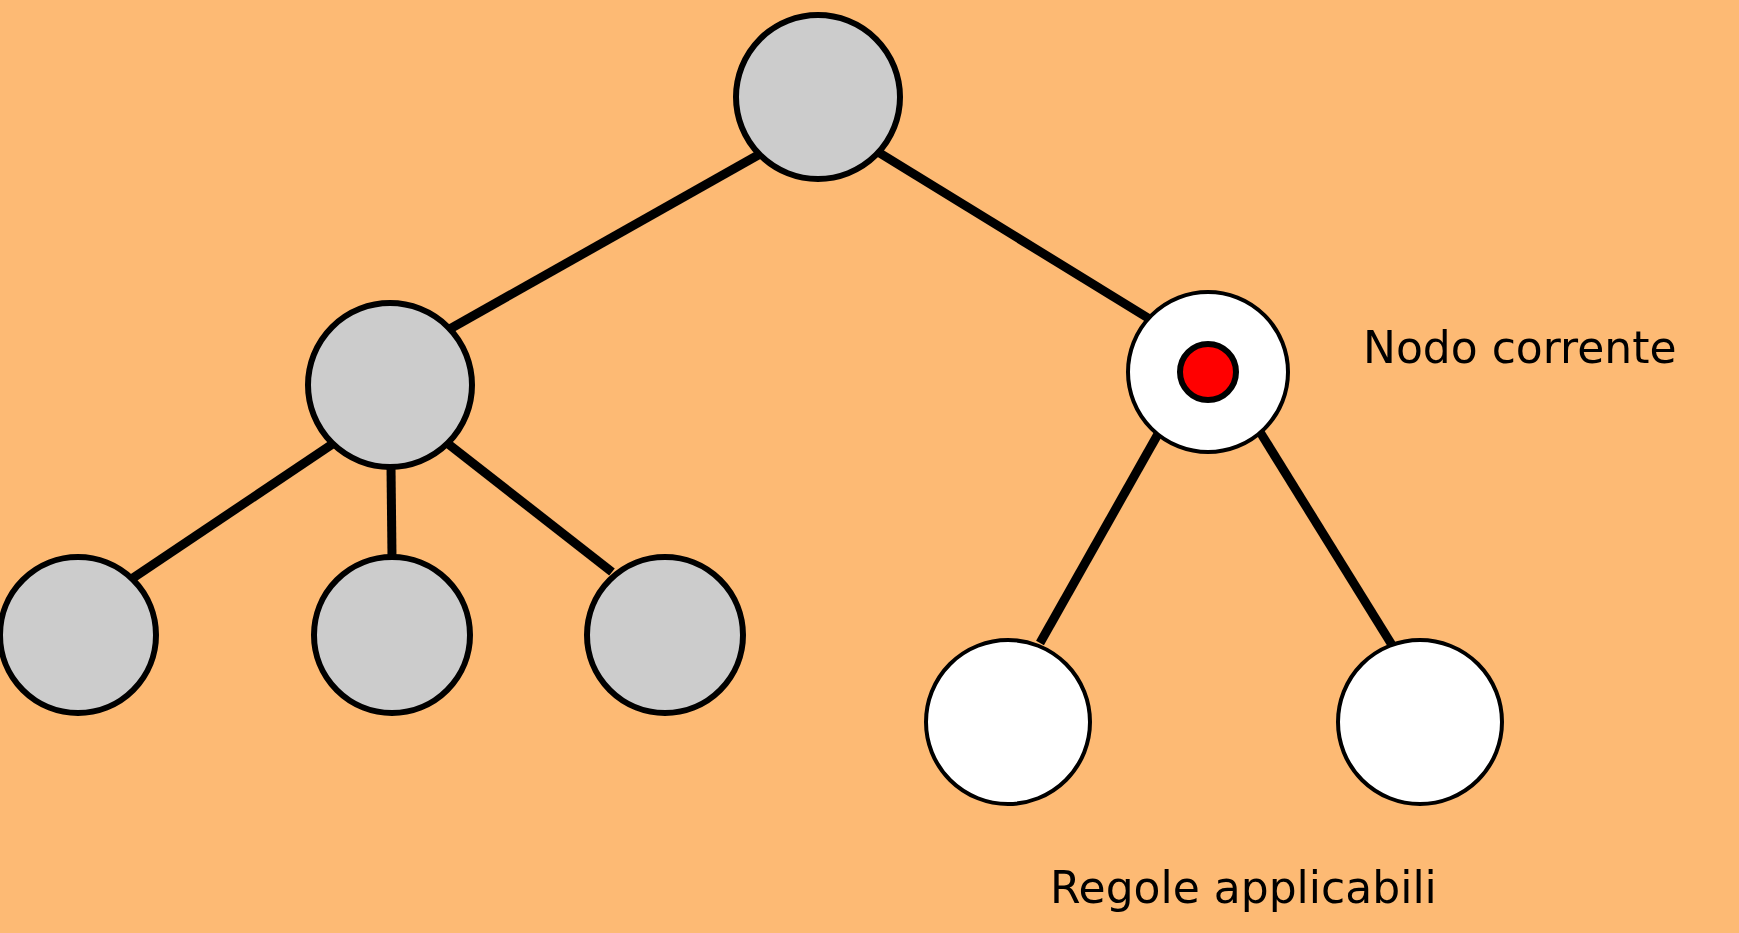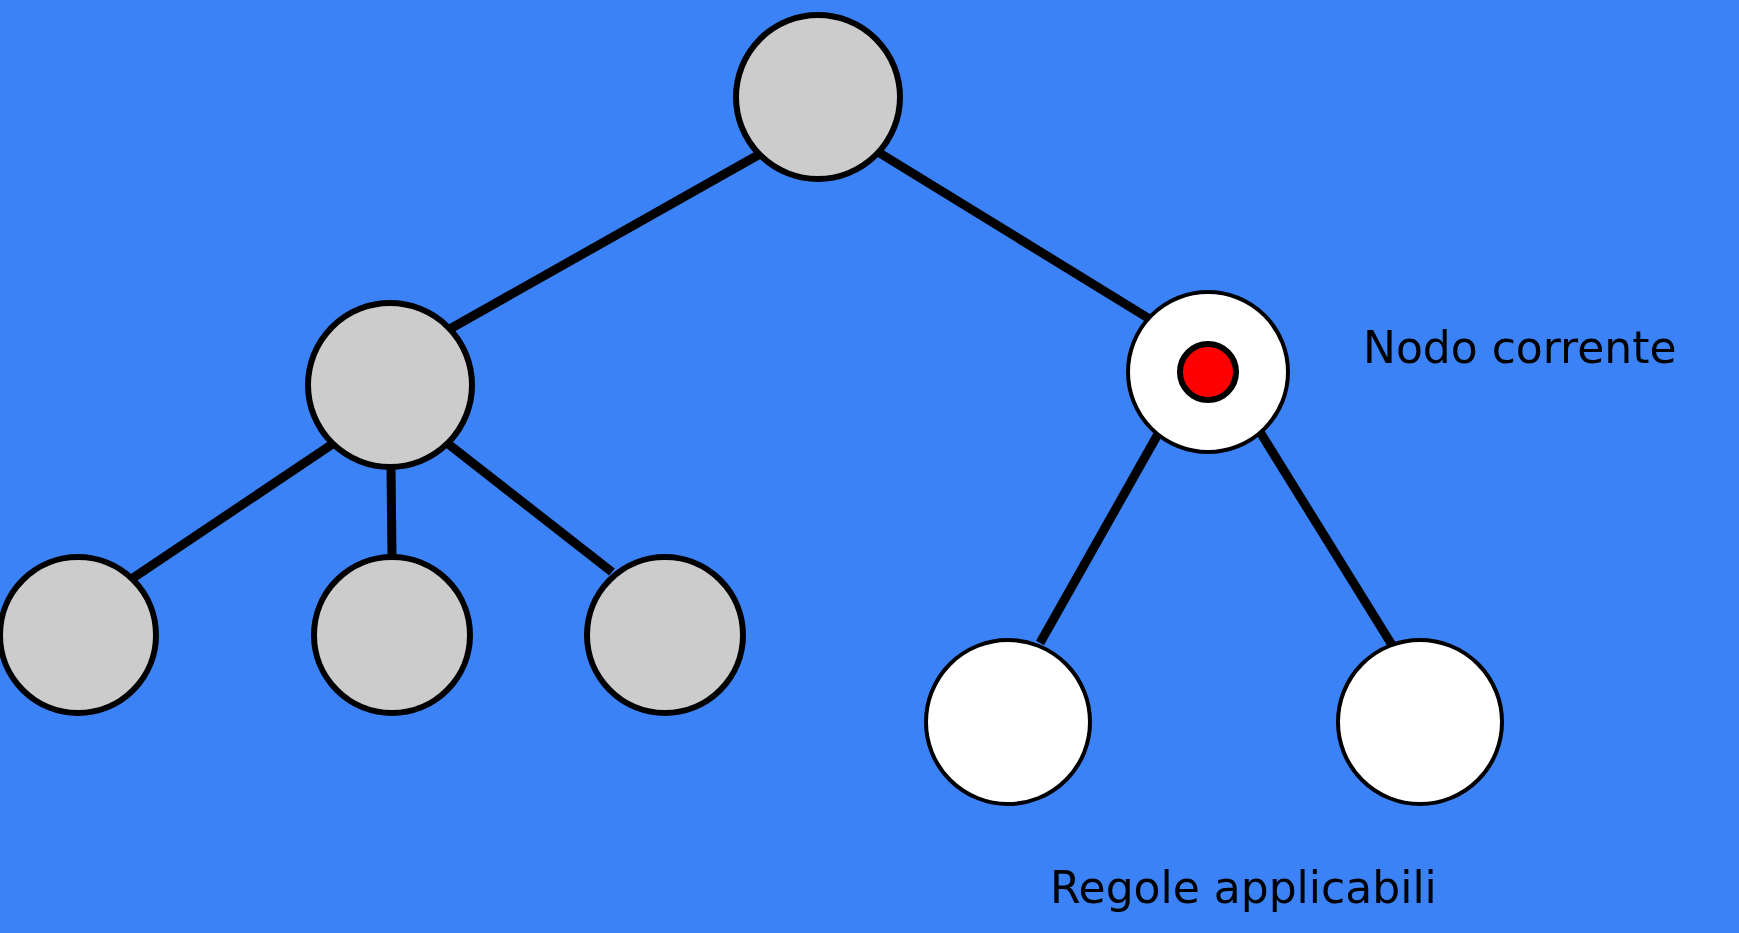--- a/index.html
+++ b/index.html
@@ -36,21 +36,21 @@
   }
   .label-text {
     font-family: "DejaVu Sans", sans-serif;
     fill: #000000;
     dominant-baseline: alphabetic;
   }
 </style>
 </head>
 <body>
 
-<div id="diagram-root" style="background: #3b82f6; text-align: right;">
+<div id="diagram-root" style="background: #fdba74; text-align: right;">
   <svg id="tree-svg" viewBox="0 0 1739 933" xmlns="http://www.w3.org/2000/svg">
 
     <g>
       <line class="edge-line" x1="760" y1="154" x2="448" y2="330" stroke-width="9" stroke="#000000"></line>
       <line class="edge-line" x1="878" y1="152" x2="1148" y2="318" stroke-width="9" stroke="#000000"></line>
       <line class="edge-line" x1="334" y1="443" x2="133" y2="578" stroke-width="9" stroke="#000000"></line>
       <line class="edge-line" x1="391" y1="467" x2="392" y2="557" stroke-width="9" stroke="#000000"></line>
       <line class="edge-line" x1="447" y1="443" x2="612" y2="572" stroke-width="9" stroke="#000000"></line>
       <line class="edge-line" x1="1158" y1="434" x2="1040" y2="643" stroke-width="9" stroke="#000000"></line>
       <line class="edge-line" x1="1260" y1="432" x2="1392" y2="645" stroke-width="9" stroke="#000000"></line>

